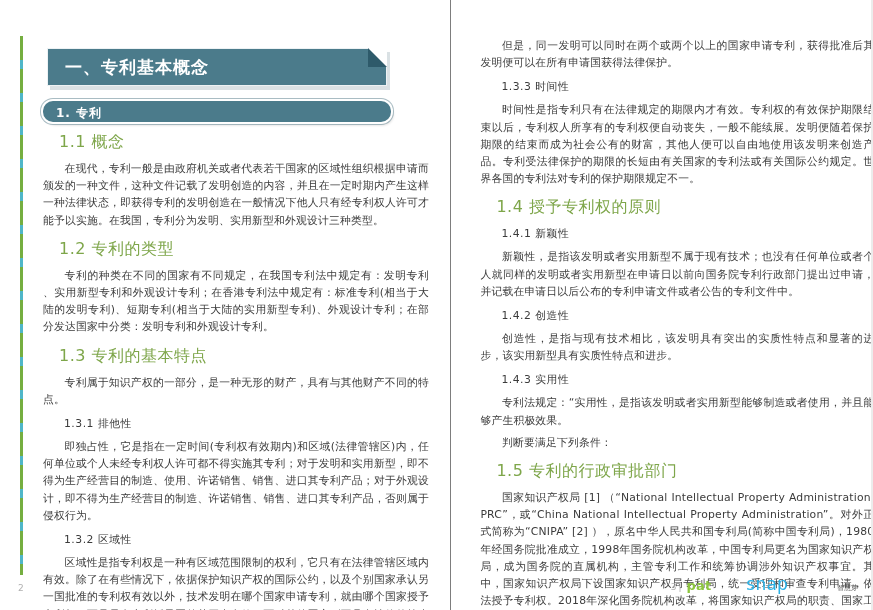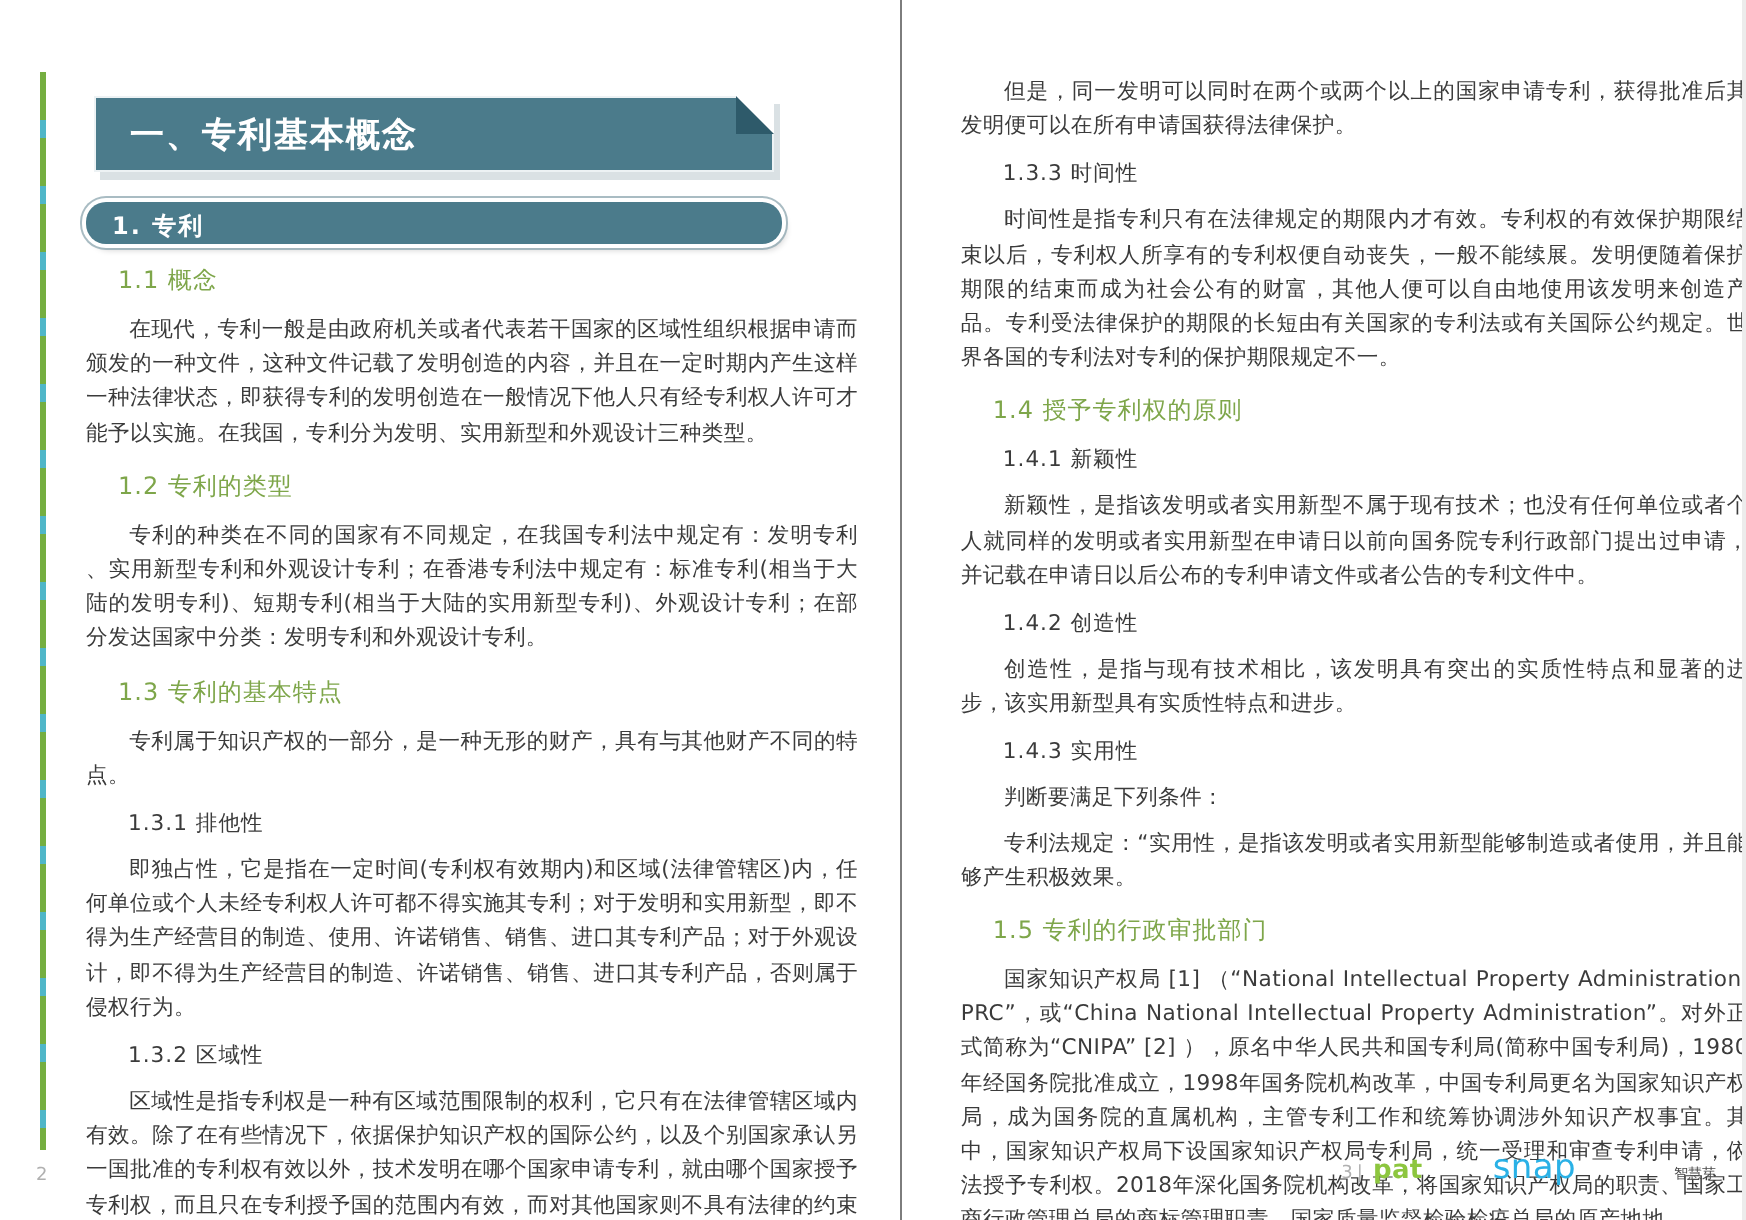--- a/index.html
+++ b/index.html
@@ -63,21 +63,21 @@
     box-shadow:0 0 0 2px #ffffff, 0 0 0 3px rgba(140,165,175,0.75), 2px 3px 3px rgba(0,0,0,0.18);
     display:flex;align-items:flex-end;
     padding-left:13px;
   }
   .pill-title{color:#ffffff;font-size:12px;font-weight:bold;letter-spacing:1px;}
 
   
   .blocks{margin-top:4px;}
   .h-green{
     color:var(--heading-green);
-    font-size:12px;font-weight:normal;
+    font-size:16px;font-weight:normal;
     margin:10px 0 7px 16px;
     letter-spacing:0.5px;
   }
   .h-sub{
     color:var(--body-text);
     font-size:10.8px;font-weight:normal;
     margin:9px 0 7px 21px;
     letter-spacing:0.5px;
   }
   .para{
@@ -148,22 +148,22 @@
       <div class="blocks" id="right-blocks">
           <p class="para">但是，同一发明可以同时在两个或两个以上的国家申请专利，获得批准后其发明便可以在所有申请国获得法律保护。</p>
           <h3 class="h-sub">1.3.3 时间性</h3>
           <p class="para">时间性是指专利只有在法律规定的期限内才有效。专利权的有效保护期限结束以后，专利权人所享有的专利权便自动丧失，一般不能续展。发明便随着保护期限的结束而成为社会公有的财富，其他人便可以自由地使用该发明来创造产品。专利受法律保护的期限的长短由有关国家的专利法或有关国际公约规定。世界各国的专利法对专利的保护期限规定不一。</p>
           <h2 class="h-green">1.4 授予专利权的原则</h2>
           <h3 class="h-sub">1.4.1 新颖性</h3>
           <p class="para">新颖性，是指该发明或者实用新型不属于现有技术；也没有任何单位或者个人就同样的发明或者实用新型在申请日以前向国务院专利行政部门提出过申请，并记载在申请日以后公布的专利申请文件或者公告的专利文件中。</p>
           <h3 class="h-sub">1.4.2 创造性</h3>
           <p class="para">创造性，是指与现有技术相比，该发明具有突出的实质性特点和显著的进步，该实用新型具有实质性特点和进步。</p>
           <h3 class="h-sub">1.4.3 实用性</h3>
+          <p class="para">专利法规定：“实用性，是指该发明或者实用新型能够制造或者使用，并且能够产生积极效果。</p>
           <p class="para">判断要满足下列条件：</p>
-          <p class="para">专利法规定：“实用性，是指该发明或者实用新型能够制造或者使用，并且能够产生积极效果。</p>
           <h2 class="h-green">1.5 专利的行政审批部门</h2>
           <p class="para">国家知识产权局 [1] （“National Intellectual Property Administration, PRC”，或“China National Intellectual Property Administration”。对外正式简称为“CNIPA” [2] ），原名中华人民共和国专利局(简称中国专利局)，1980年经国务院批准成立，1998年国务院机构改革，中国专利局更名为国家知识产权局，成为国务院的直属机构，主管专利工作和统筹协调涉外知识产权事宜。其中，国家知识产权局下设国家知识产权局专利局，统一受理和审查专利申请，依法授予专利权。2018年深化国务院机构改革，将国家知识产权局的职责、国家工商行政管理总局的商标管理职责、国家质量监督检验检疫总局的原产地地</p>
         </div>
     </div>
     <div class="footer-right">
       <span class="pageno-right">3</span>
       <span class="footer-sep">|</span>
       <span class="logo">
         <span class="logo-pat">pat</span>
         <span class="logo-snap">snap</span>

